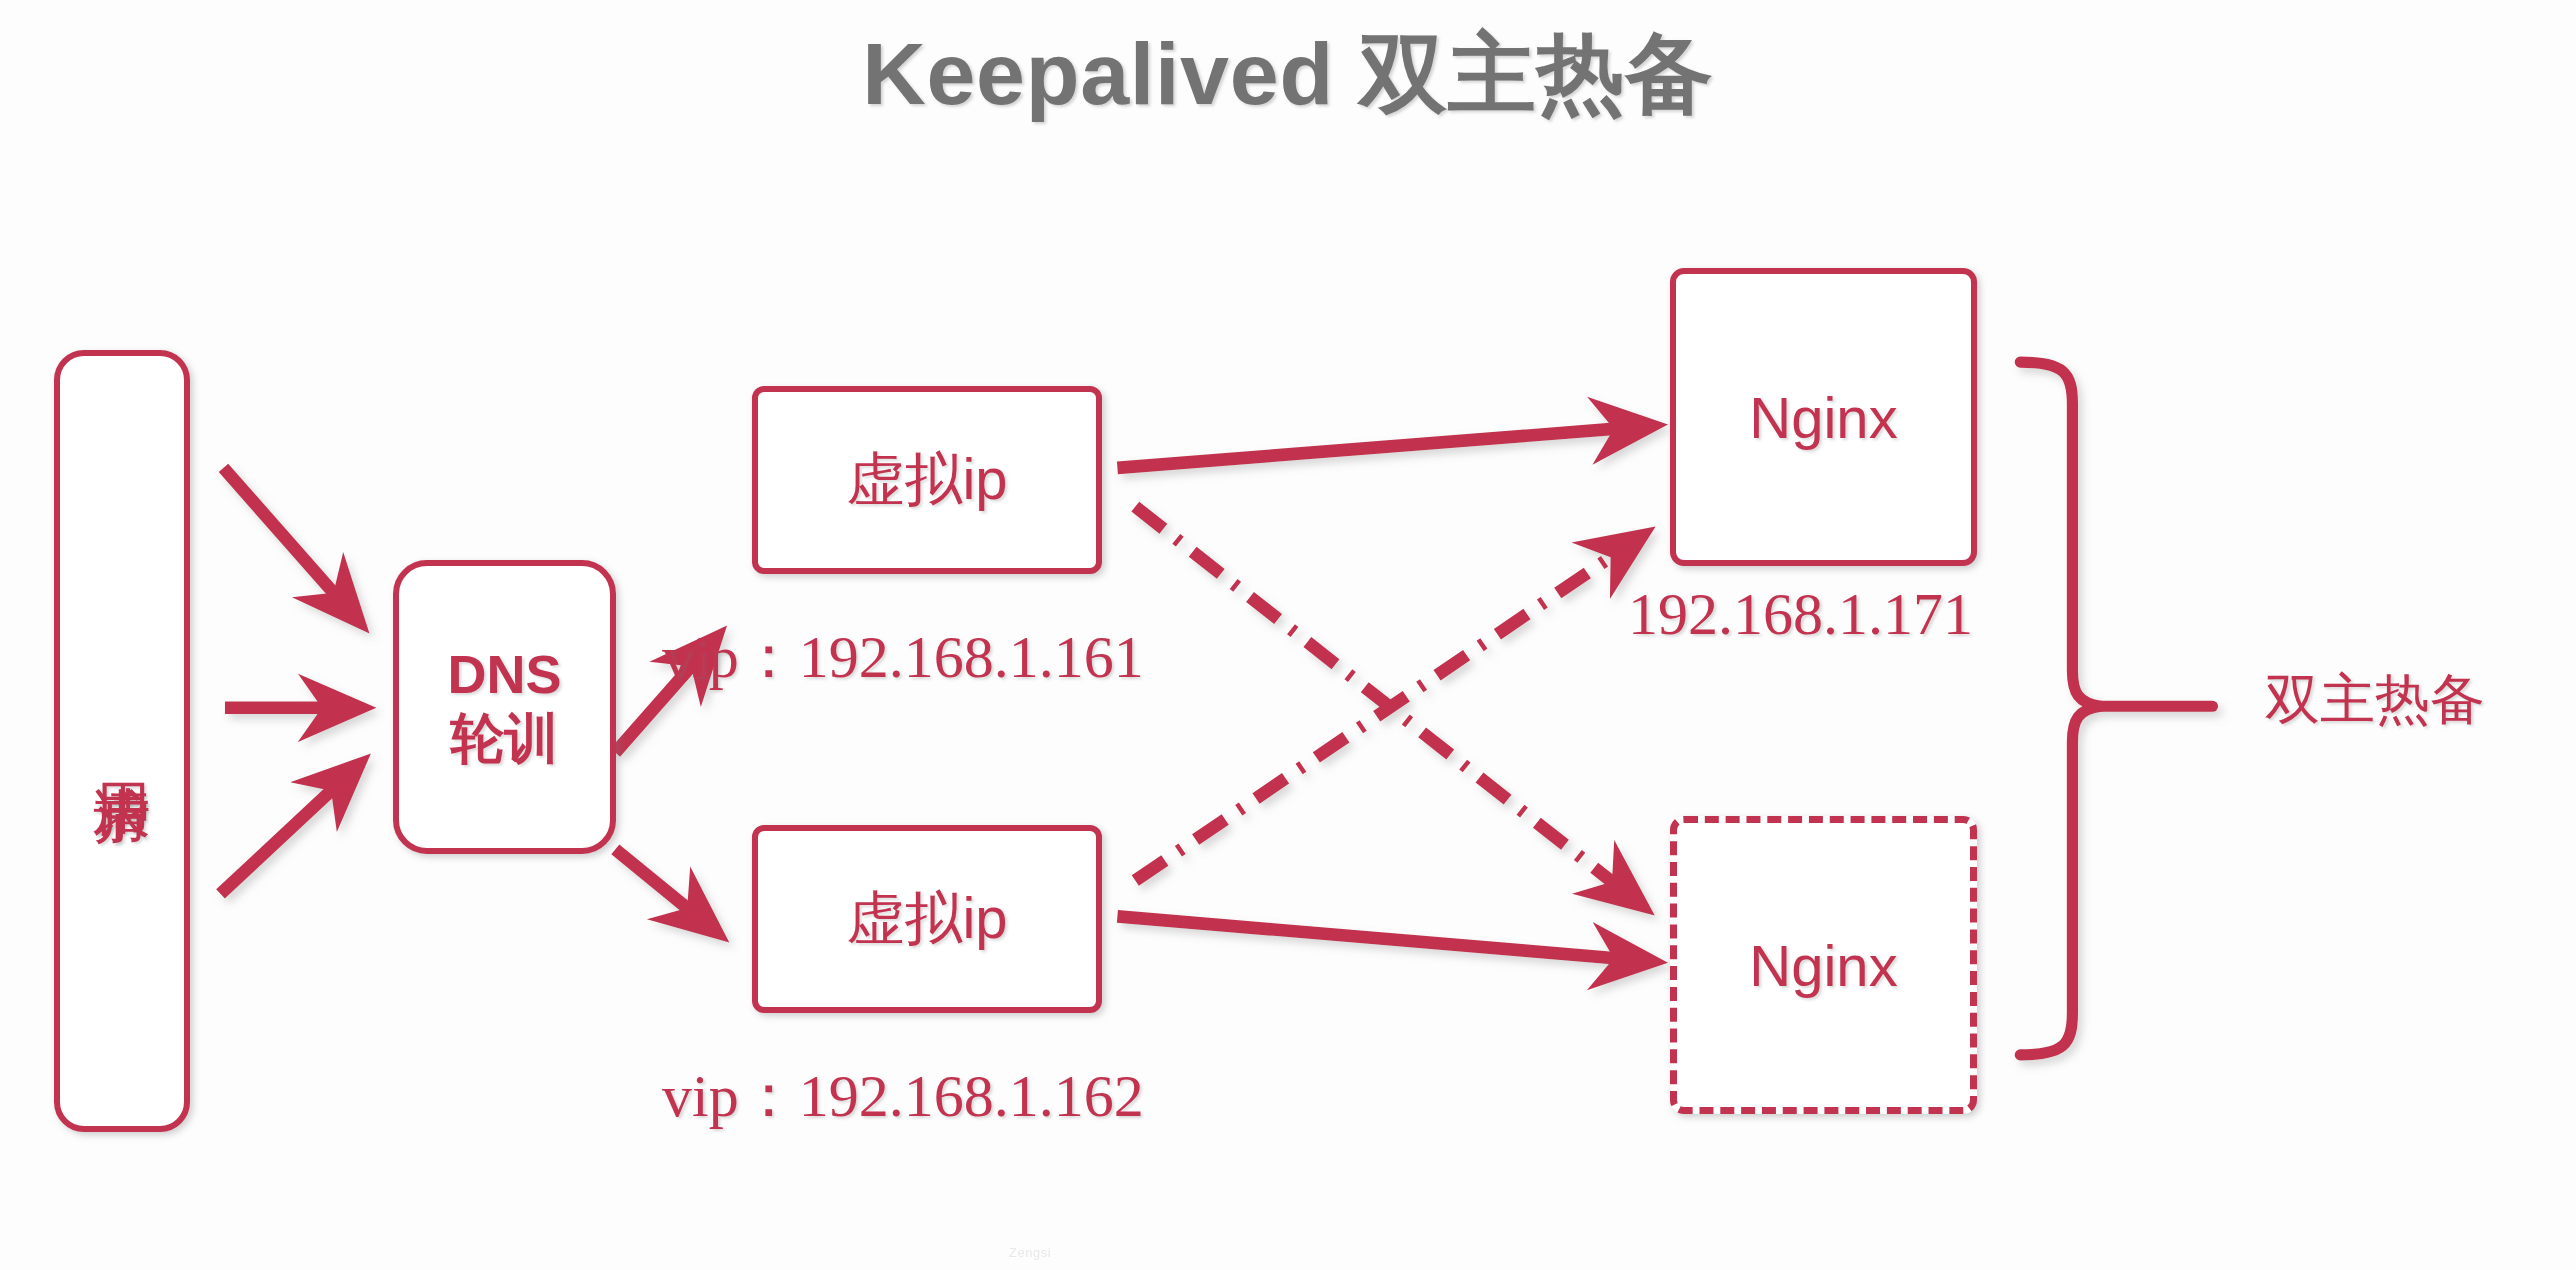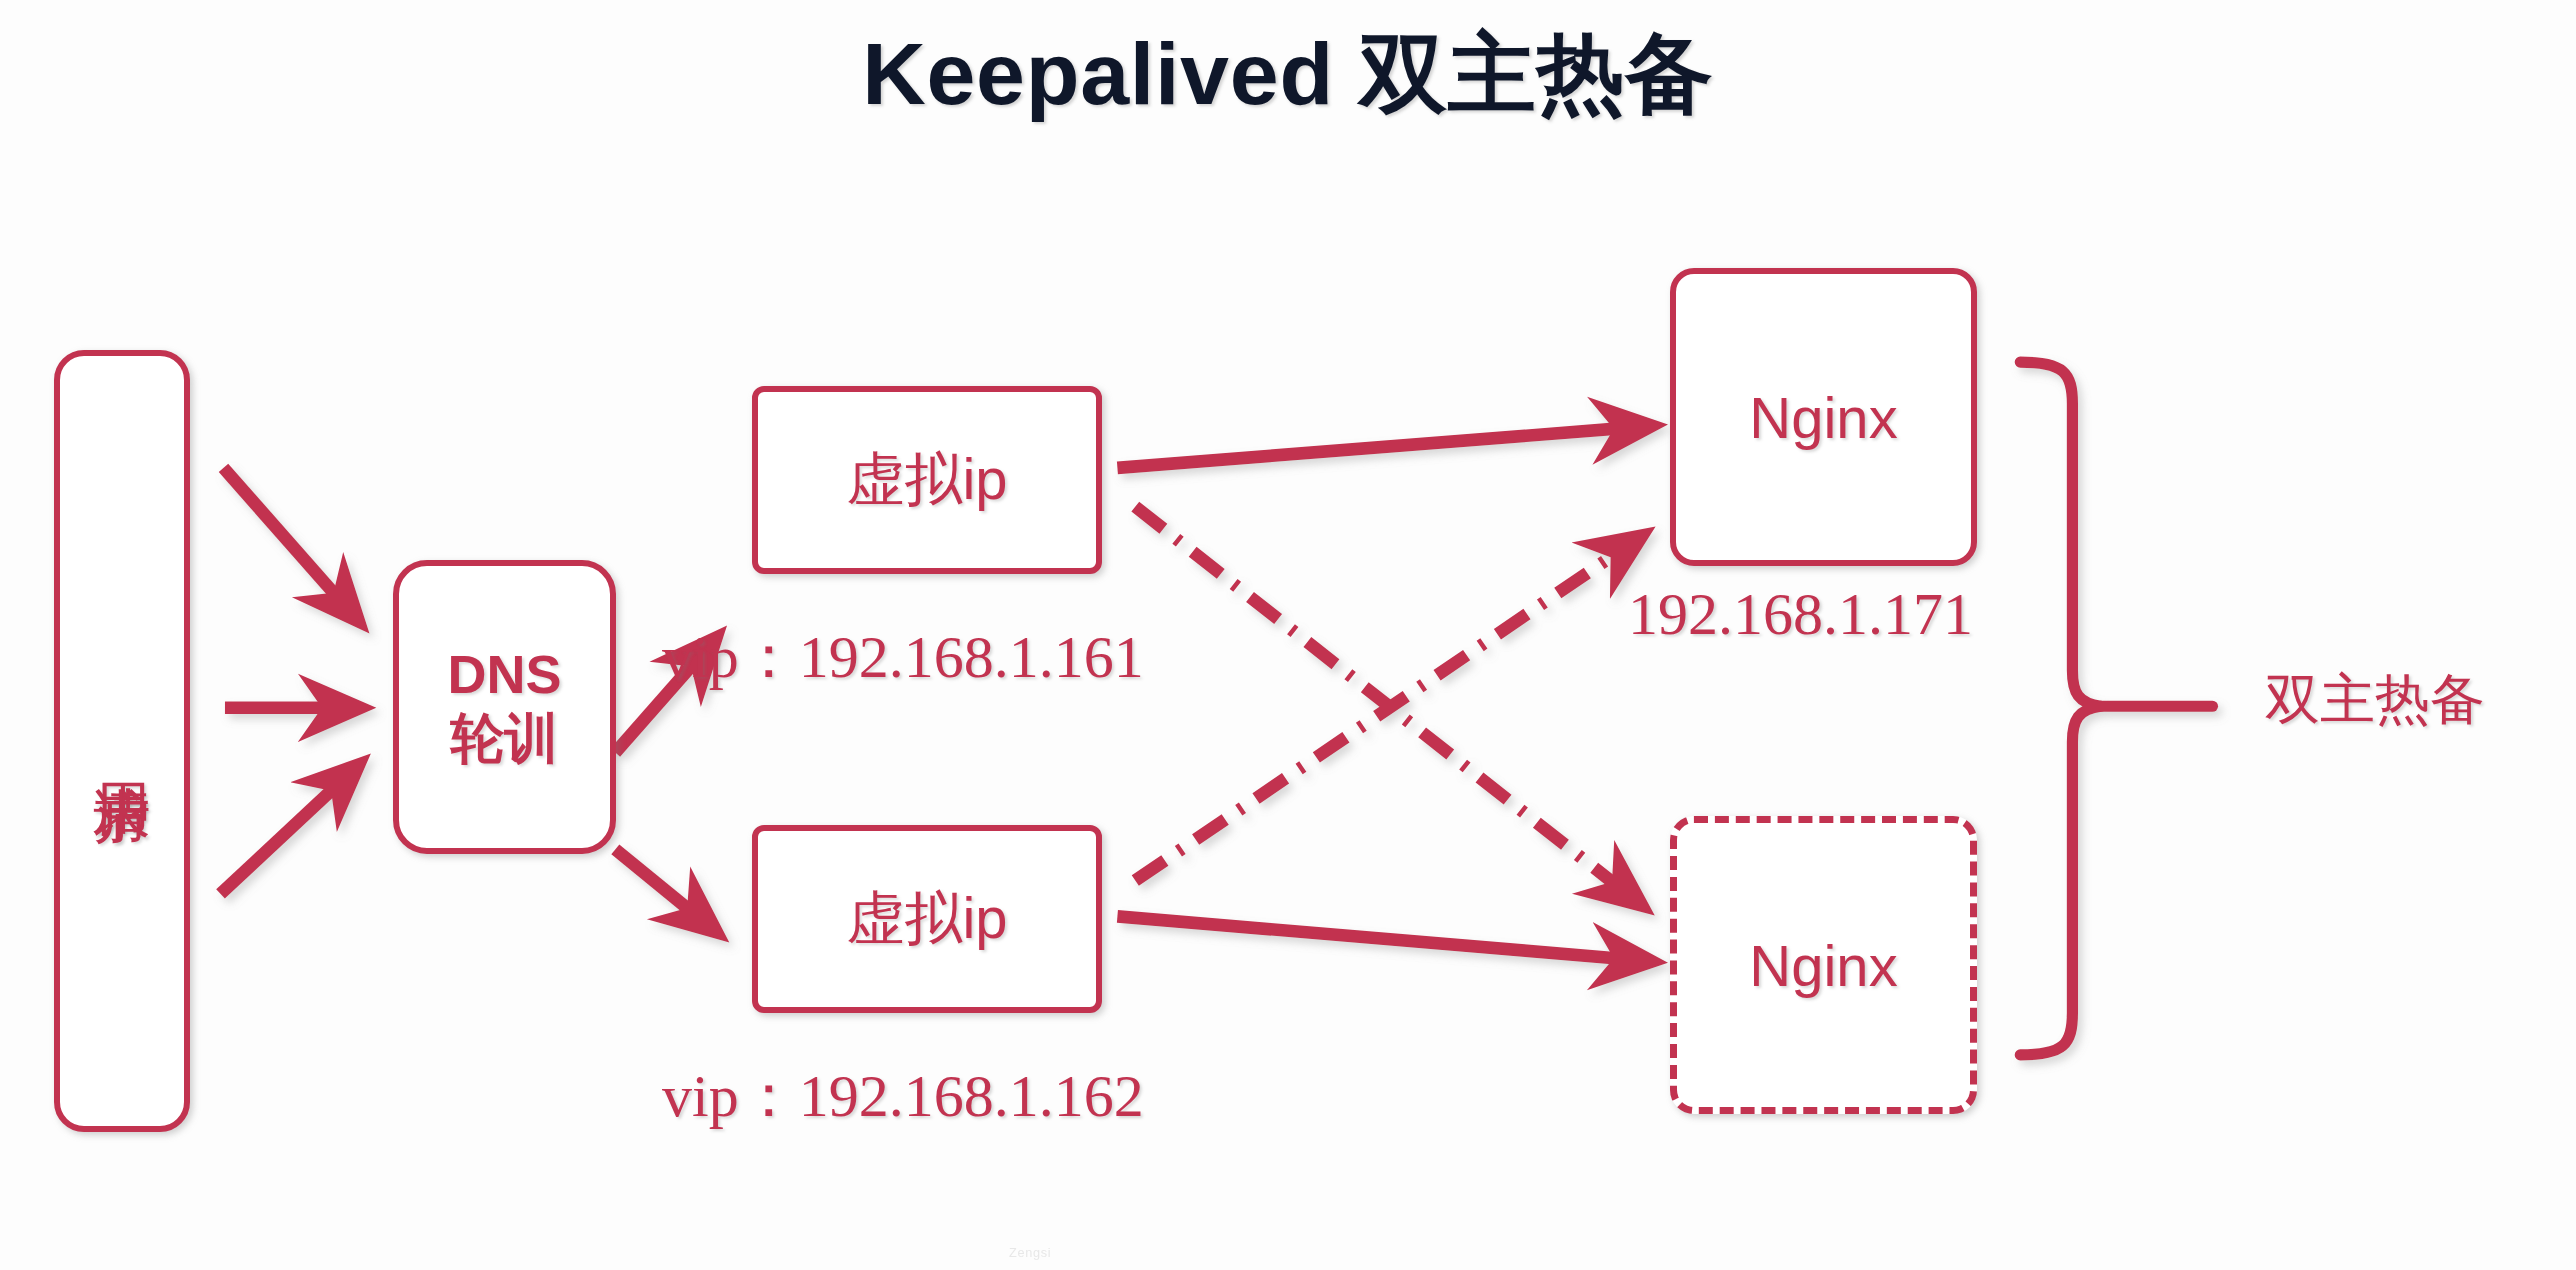--- a/index.html
+++ b/index.html
@@ -23,21 +23,21 @@
 
   
   .title {
     position: absolute;
     left: 0;
     top: 21px;
     width: 2576px;
     text-align: center;
     font-size: 88px;
     font-weight: bold;
-    color: #0f172a;
+    color: #737373;
     letter-spacing: 0.7px;
     line-height: 1.2;
     text-shadow: 2.2px 2.2px 3px rgba(120,120,120,0.30);
     white-space: nowrap;
   }
 
   
   .box {
     position: absolute;
     box-sizing: border-box;
@@ -84,21 +84,21 @@
     height: 188px;
     border-radius: 12px;
     font-size: 58px;
   }
   .box-vip-1 { left: 752px; top: 386px; }
   .box-vip-2 { left: 752px; top: 825px; }
 
   .box-nginx {
     width: 307px;
     height: 298px;
-    border-radius: 24px;
+    border-radius: 14px;
     font-size: 58px;
   }
   .box-nginx-1 { left: 1670px; top: 268px; }
   .box-nginx-2 {
     left: 1670px; top: 816px;
     border-style: dashed;
     border-width: 7.4px;
   }
 
   

